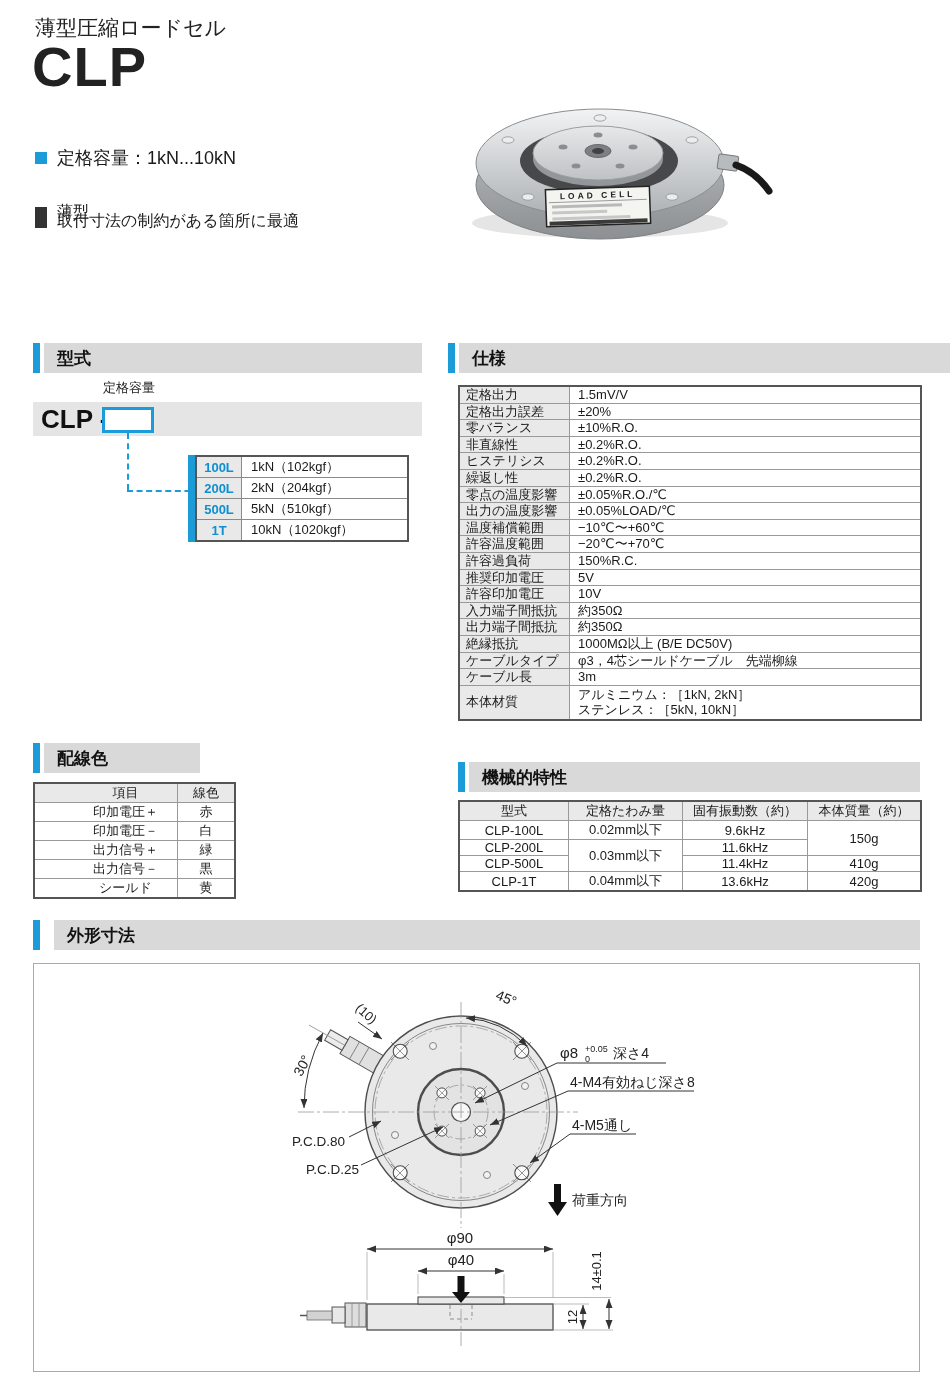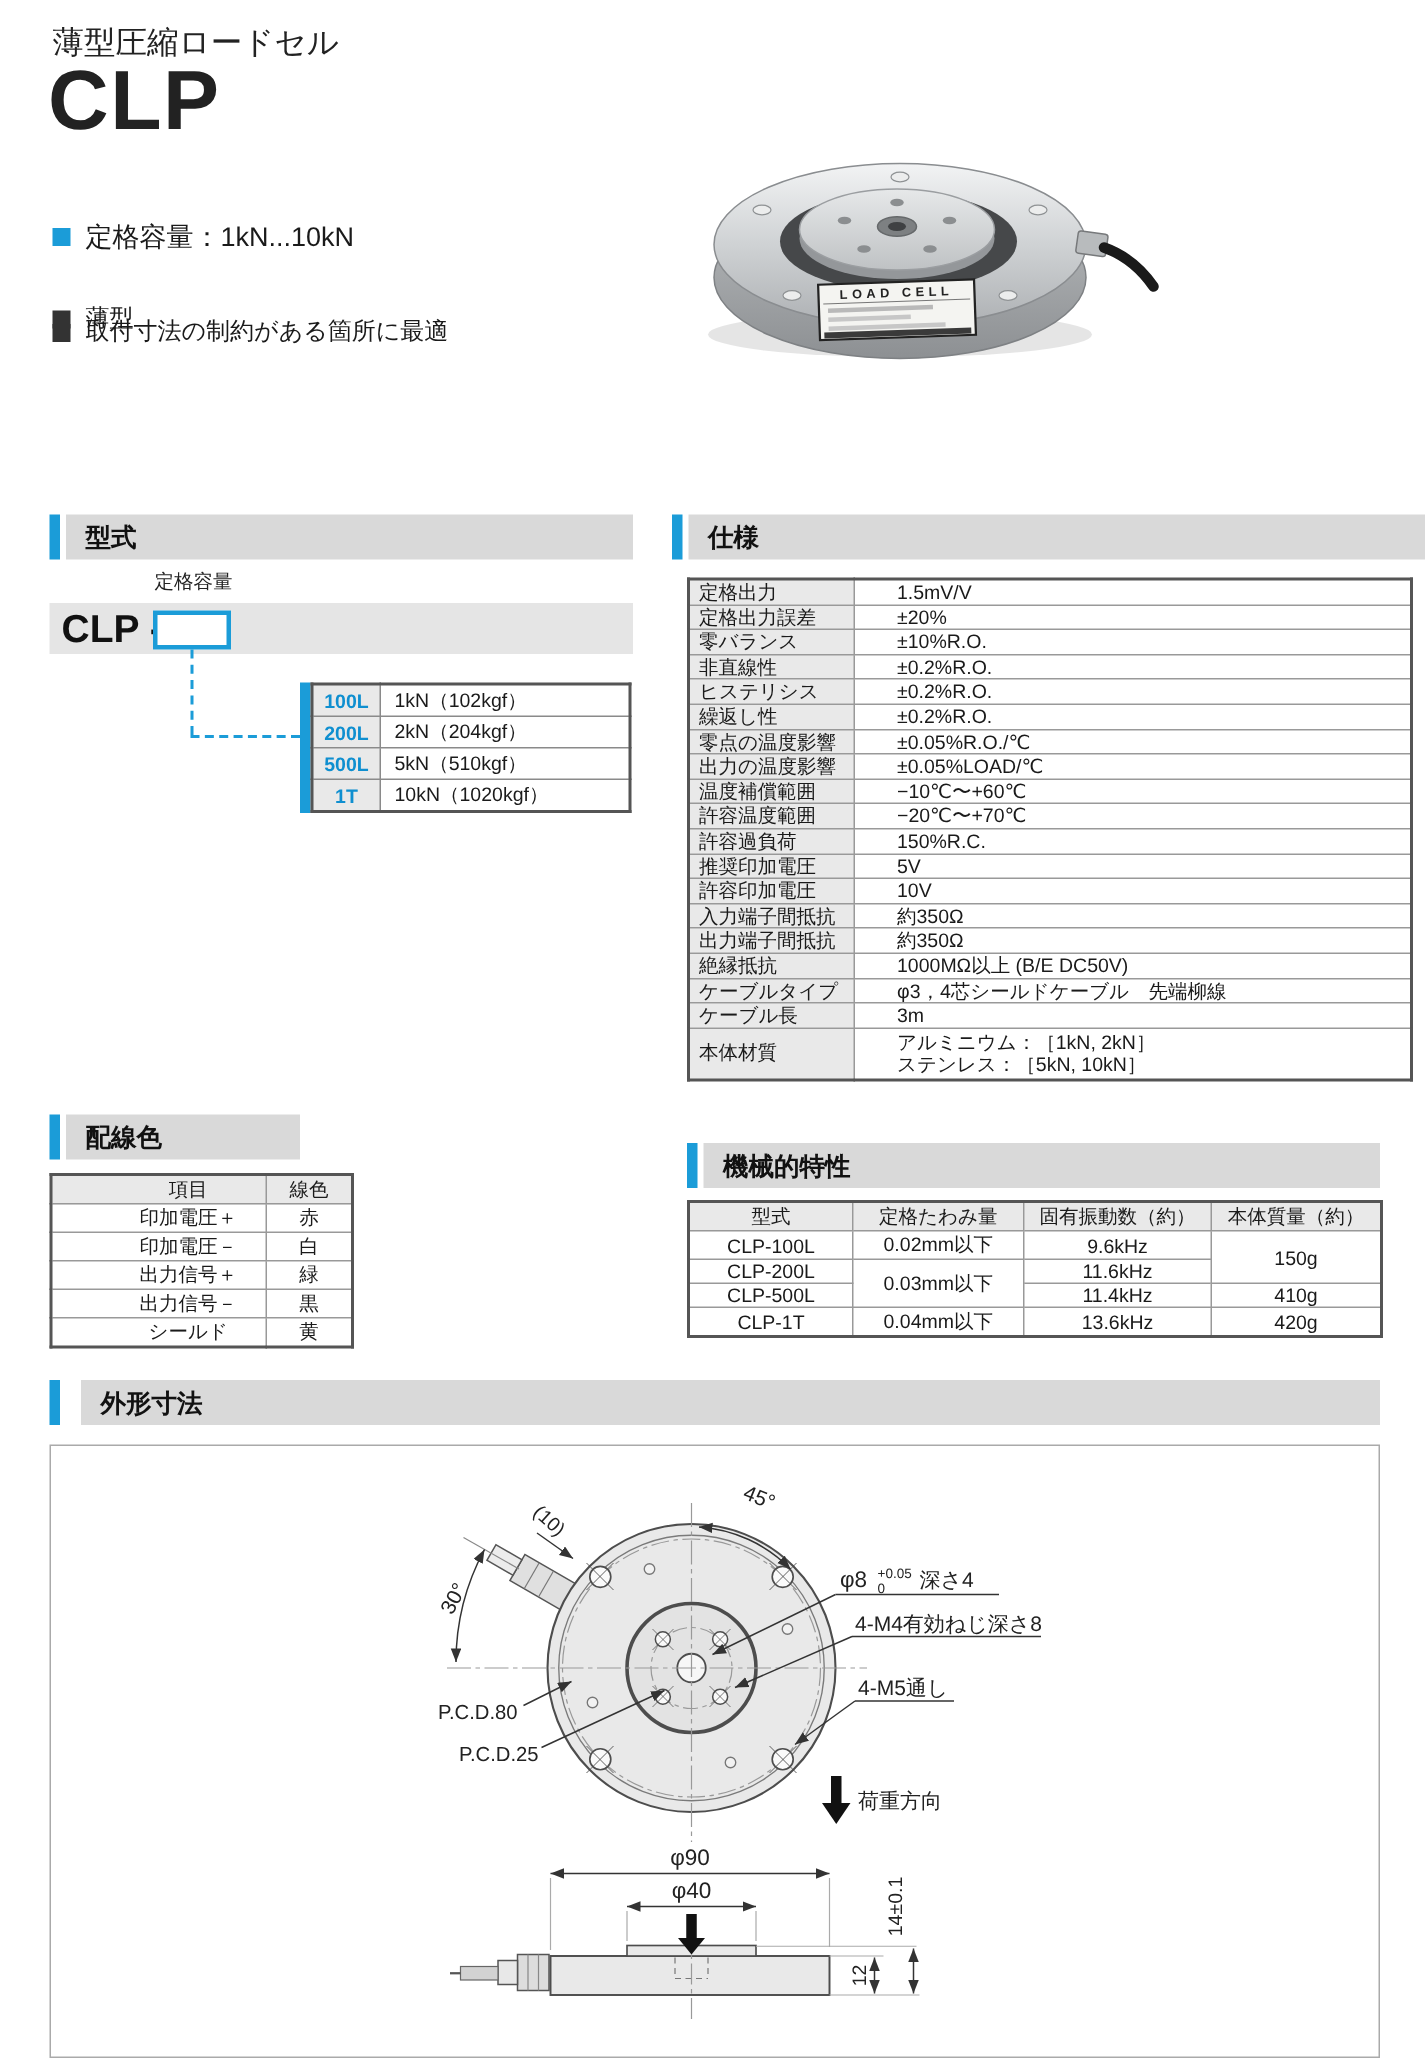--- a/index.html
+++ b/index.html
@@ -21,31 +21,31 @@
   .sec .bar{width:7px;background:#1b9cd8;margin-right:4px;}
   .sec .bg{flex:1;background:#d9d9d9;display:flex;align-items:center;padding-left:13px;
            font-size:17px;font-weight:bold;color:#111;}
   
   .cap-label{left:103px;top:379px;font-size:13px;color:#222;}
   .model-band{left:33px;top:402px;width:389px;height:34px;background:#e5e5e5;}
   .model-prefix{left:41px;top:404px;font-size:26px;font-weight:bold;color:#111;}
   .model-box{left:102px;top:407px;width:46px;height:20px;background:#fff;border:3px solid #1b9cd8;}
   .dash-v{left:127px;top:433px;width:0;height:57px;border-left:2px dashed #1b9cd8;}
   .dash-h{left:127px;top:490px;width:73px;height:0;border-top:2px dashed #1b9cd8;}
-  .model-table-wrap{left:200px;top:455px;border-left:7px solid #1b9cd8;}
+  .model-table-wrap{left:188px;top:455px;border-left:7px solid #1b9cd8;}
   table{border-collapse:collapse;}
   .model-table{border:2px solid #555;}
   .model-table td{border:1px solid #8a8a8a;font-size:13px;height:14px;padding:1px 4px;}
   .model-table td.code{background:#e9e9e9;color:#0f8fd0;font-weight:bold;text-align:center;width:36px;}
   .model-table td.val{background:#fff;width:152px;padding-left:9px;margin-left:20px;}
   
   .spec-table{border:2px solid #555;}
   .spec-table td{border:1px solid #999;font-size:13px;height:15px;padding:0 6px;line-height:1.2;}
   .spec-table td.lbl{background:#e9e9e9;width:97px;}
-  .spec-table td.val{background:#fff;width:336px;padding-left:28px;}
+  .spec-table td.val{background:#fff;width:336px;padding-left:8px;}
   .spec-table tr.dbl td{height:33px;}
   
   .wire-table{border:2px solid #555;}
   .wire-table td,.wire-table th{border:1px solid #999;font-size:13px;height:15px;padding:0 4px;
     text-align:center;font-weight:normal;}
   .wire-table th{background:#e9e9e9;}
   .wire-table td.item,.wire-table th.item{width:95px;padding-left:43px;}
   .wire-table td.col,.wire-table th.col{width:48px;}
   
   .mech-table{border:2px solid #555;}

